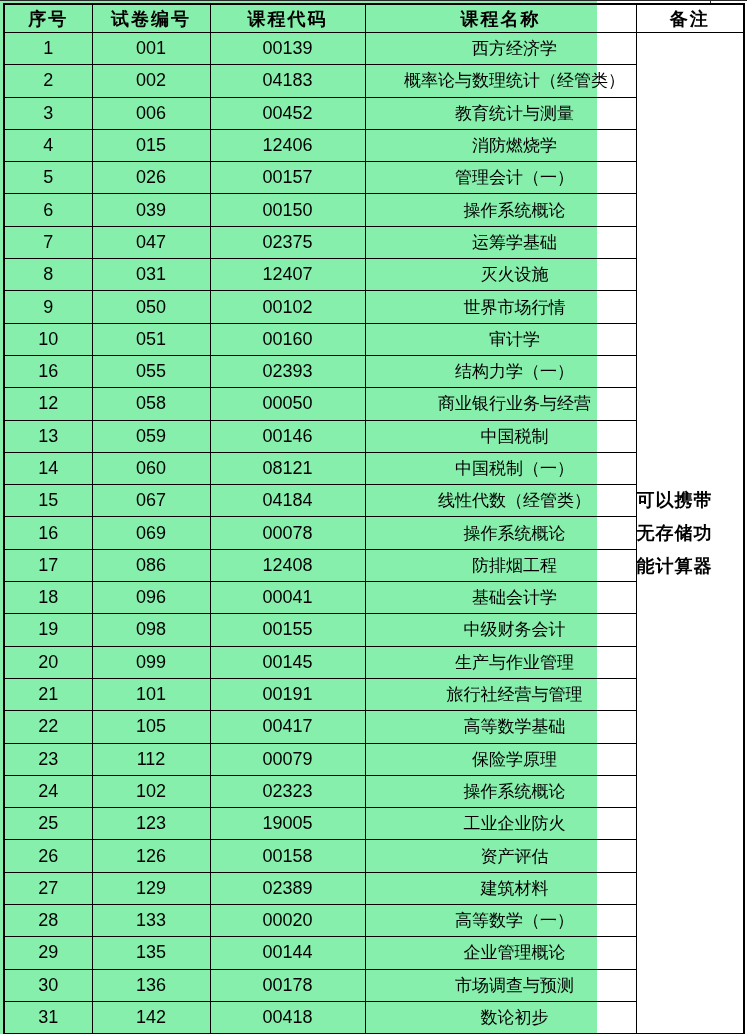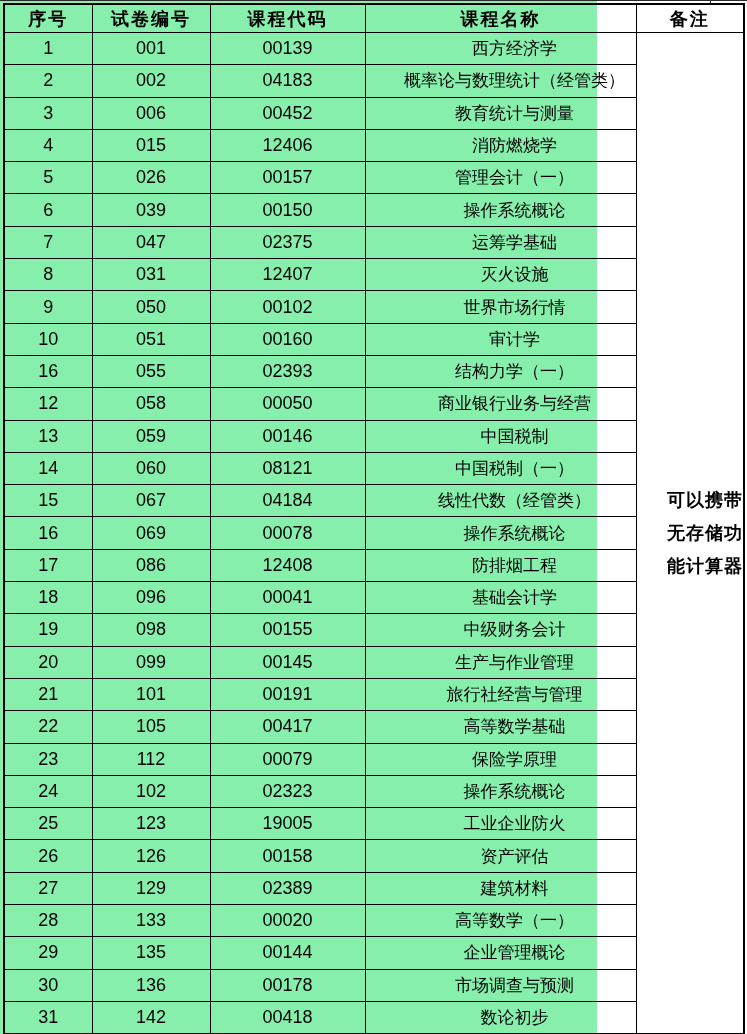--- a/index.html
+++ b/index.html
@@ -73,21 +73,21 @@
     padding-left: 28px;
   }
   td.remark-cell {
     font-size: 18px;
     font-weight: bold;
     letter-spacing: 1px;
     vertical-align: middle;
   }
   td.remark-cell .remark-line {
     line-height: 33px;
-    text-align: right;
+    text-align: left;
   }
 </style>
 </head>
 <body>
 
 <div class="sheet">
   <div class="top-rule"></div>
   <div class="top-tick"></div>
 
   <table class="course-table">

